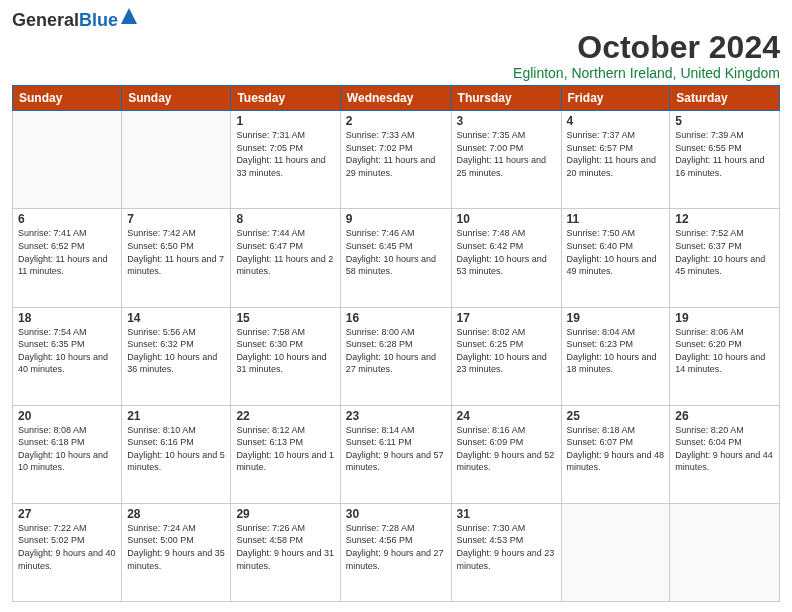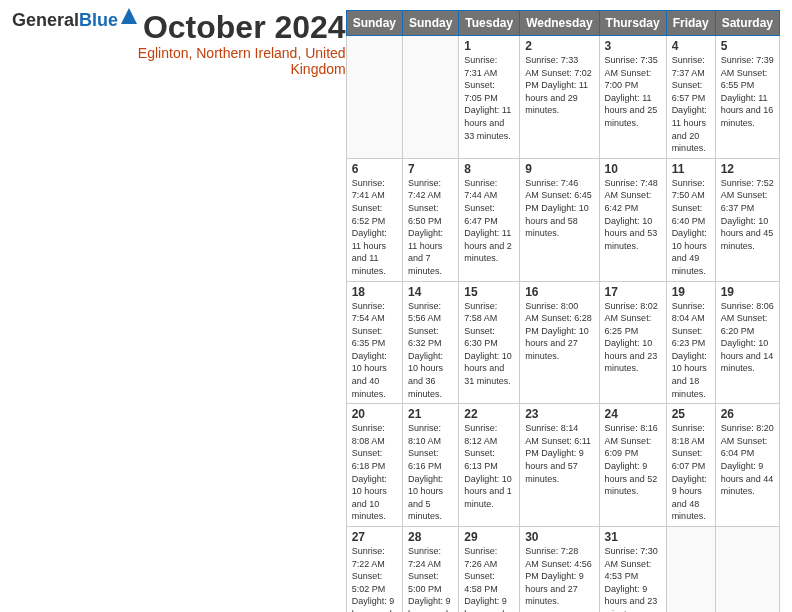--- a/index.html
+++ b/index.html
@@ -7,21 +7,21 @@
       font-family: Arial, sans-serif;
       background: #fff;
       width: 792px;
       height: 612px;
       overflow: hidden;
     }
     .page {
       width: 792px;
       height: 612px;
       display: flex;
-      flex-direction: row;
+      flex-direction: column;
       padding: 10px 12px 10px 12px;
     }
     .header {
       display: flex;
       align-items: flex-start;
       justify-content: space-between;
       margin-bottom: 4px;
     }
     .logo {
       display: flex;
@@ -43,33 +43,34 @@
       color: #1a6bb5;
     }
     .title-area {
       text-align: right;
     }
     .month-title {
       font-size: 32px;
       font-weight: bold;
       color: #333;
       line-height: 1.1;
+      margin-top: 20px;
     }
     .subtitle {
       font-size: 14px;
-      color: #c2410c;
+      color: #15803d;
       font-weight: normal;
     }
     .calendar-table {
       width: 100%;
       border-collapse: collapse;
       flex: 1;
     }
     .calendar-table th {
-      background-color: #737373;
+      background-color: #c2410c;
       color: #fff;
       text-align: left;
       padding: 5px 6px;
       font-size: 12px;
       font-weight: bold;
       border: 1px solid #1a6bb5;
     }
     .calendar-table td {
       border: 1px solid #ccc;
       vertical-align: top;

